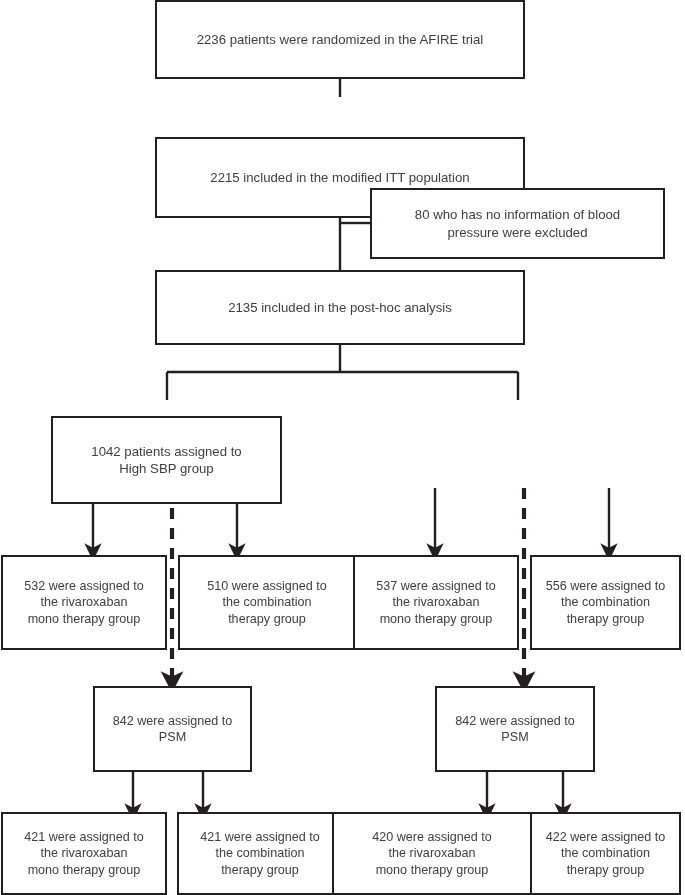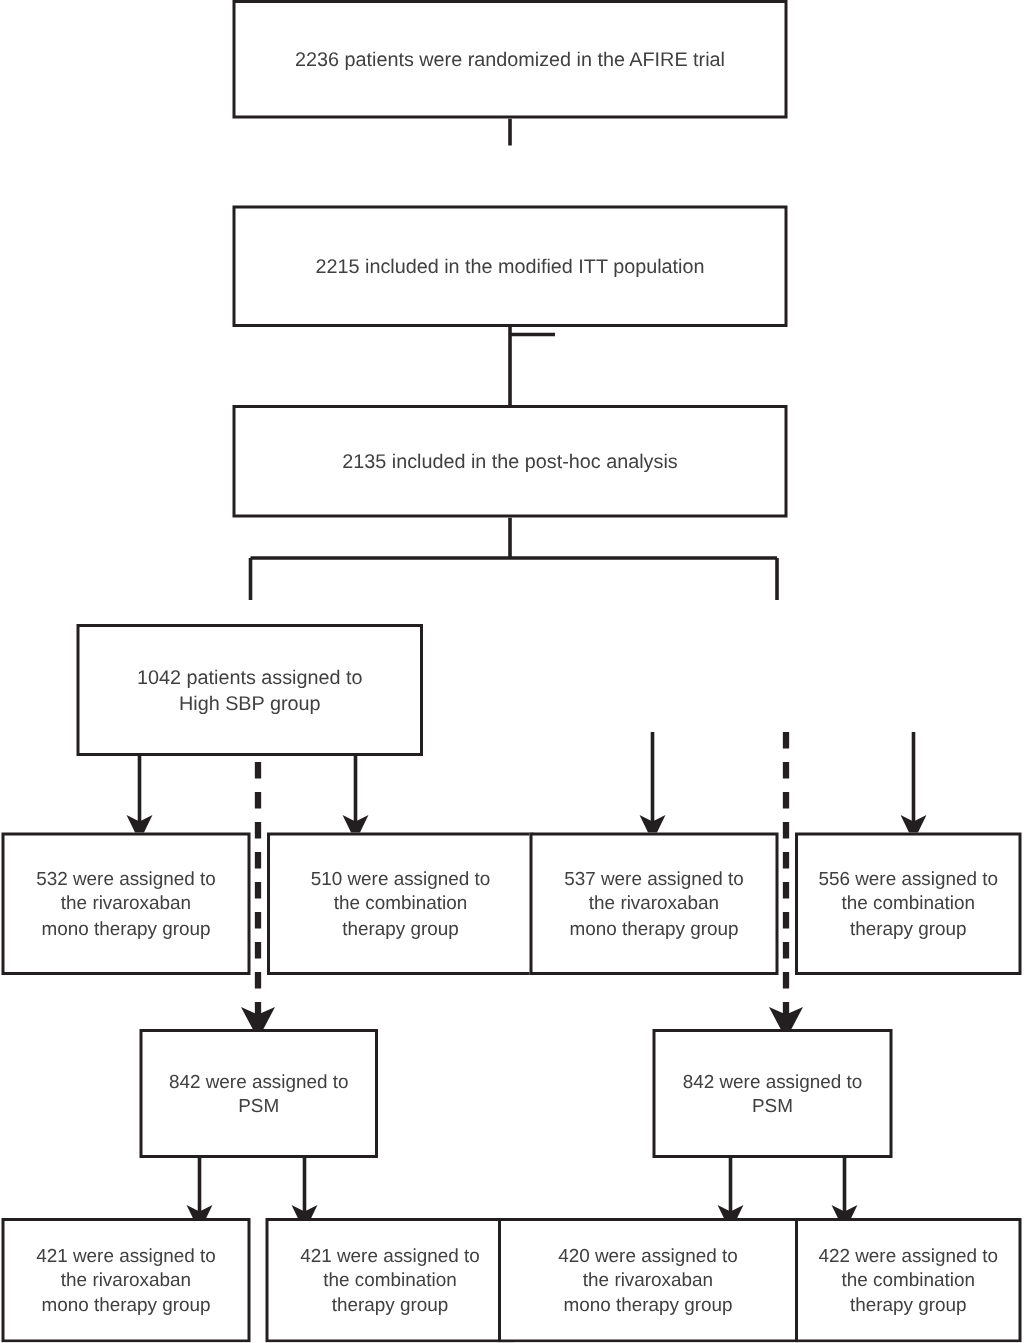--- a/index.html
+++ b/index.html
@@ -99,20 +99,24 @@
   </svg>
 
   <div class="node" style="left:155px; top:0px; width:370px; height:79px;">
     <span class="txt f14">2236 patients were randomized in the AFIRE trial</span>
   </div>
 
   <div class="node" style="left:155px; top:97px; width:370px; height:81px;margin-top:40px;">
     <span class="txt f14">2215 included in the modified ITT population</span>
   </div>
 
+  <div class="node" style="left:370px; top:188px; width:295px; height:71px;">
+    <span class="txt f14">80 who has no information of blood
+pressure were excluded</span>
+  </div>
 
   <div class="node" style="left:155px; top:270px; width:370px; height:75px;">
     <span class="txt f14">2135 included in the post-hoc analysis</span>
   </div>
 
   <div class="node" style="left:51px; top:400px; width:231px; height:88px;margin-top:16px;">
     <span class="txt f14">1042 patients assigned to
 High SBP group</span>
   </div>
 

